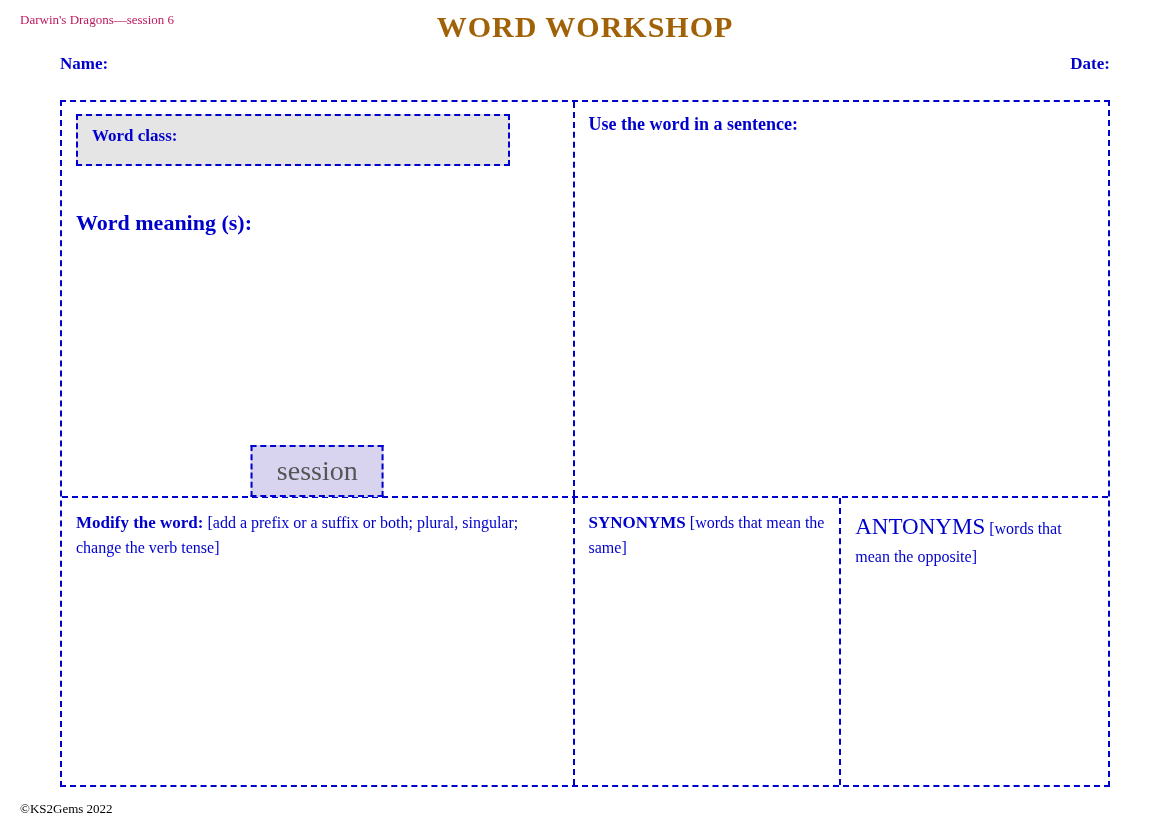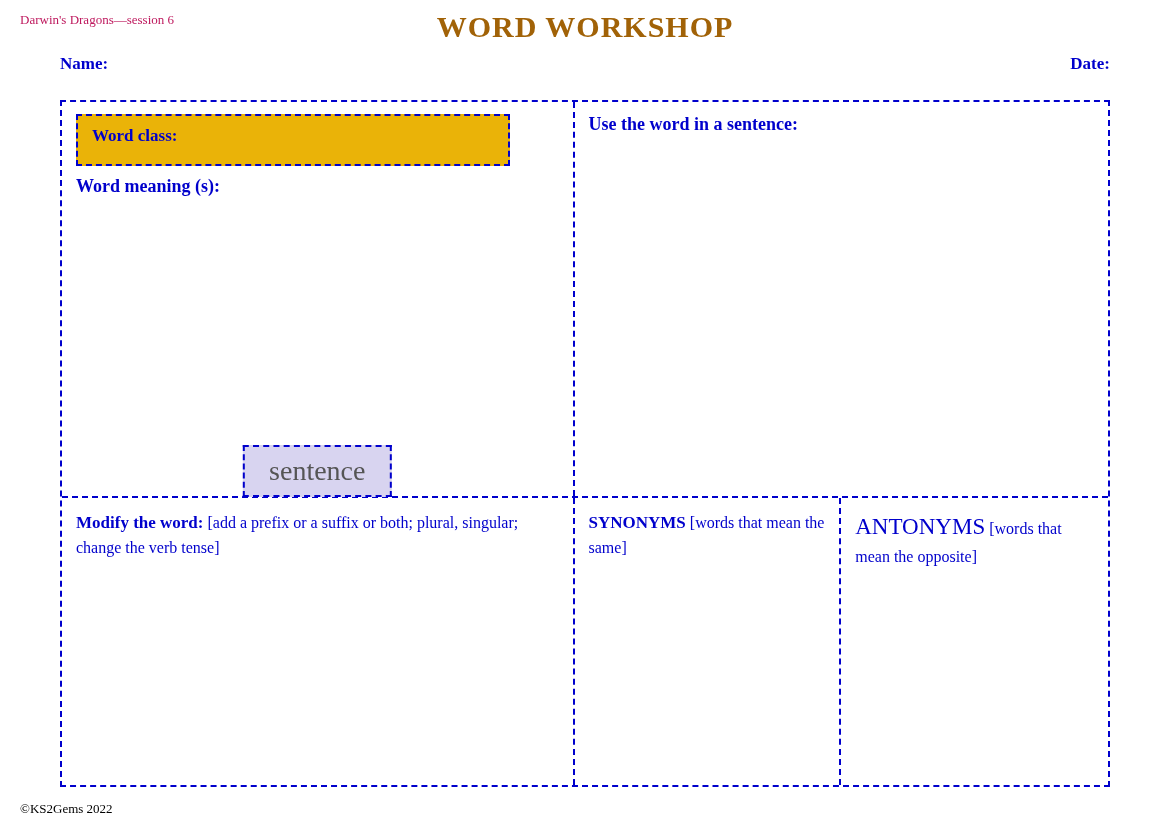--- a/index.html
+++ b/index.html
@@ -70,36 +70,37 @@
       flex-direction: column;
       position: relative;
     }
 
     .right-panel {
       flex: 1;
       padding: 12px 14px;
     }
 
     .word-class-box {
-      background: #eab308;
+      background: #e5e5e5;
       border: 2px dashed #0000cc;
       padding: 10px 14px;
       font-size: 17px;
       font-weight: bold;
       color: #0000cc;
       min-height: 52px;
       margin-bottom: 10px;
       width: 90%;
     }
 
     .word-meaning-label {
-      font-size: 18px;
+      font-size: 22px;
       font-weight: bold;
       color: #0000cc;
       margin-bottom: 8px;
+      margin-top: 34px;
     }
 
     .use-in-sentence-label {
       font-size: 18px;
       font-weight: bold;
       color: #0000cc;
     }
 
     .engulfed-word-container {
       position: absolute;
@@ -193,21 +194,21 @@
 </div>
 
 <div class="main-container">
 
   <div class="top-row">
 
     <div class="left-panel">
       <div class="word-class-box">Word class:</div>
       <div class="word-meaning-label">Word meaning (s):</div>
 
-      <div class="engulfed-word-container">sentence</div>
+      <div class="engulfed-word-container">session</div>
     </div>
 
     <div class="right-panel">
       <div class="use-in-sentence-label">Use the word in a sentence:</div>
     </div>
 
   </div>
 
   <div class="bottom-row">
 

